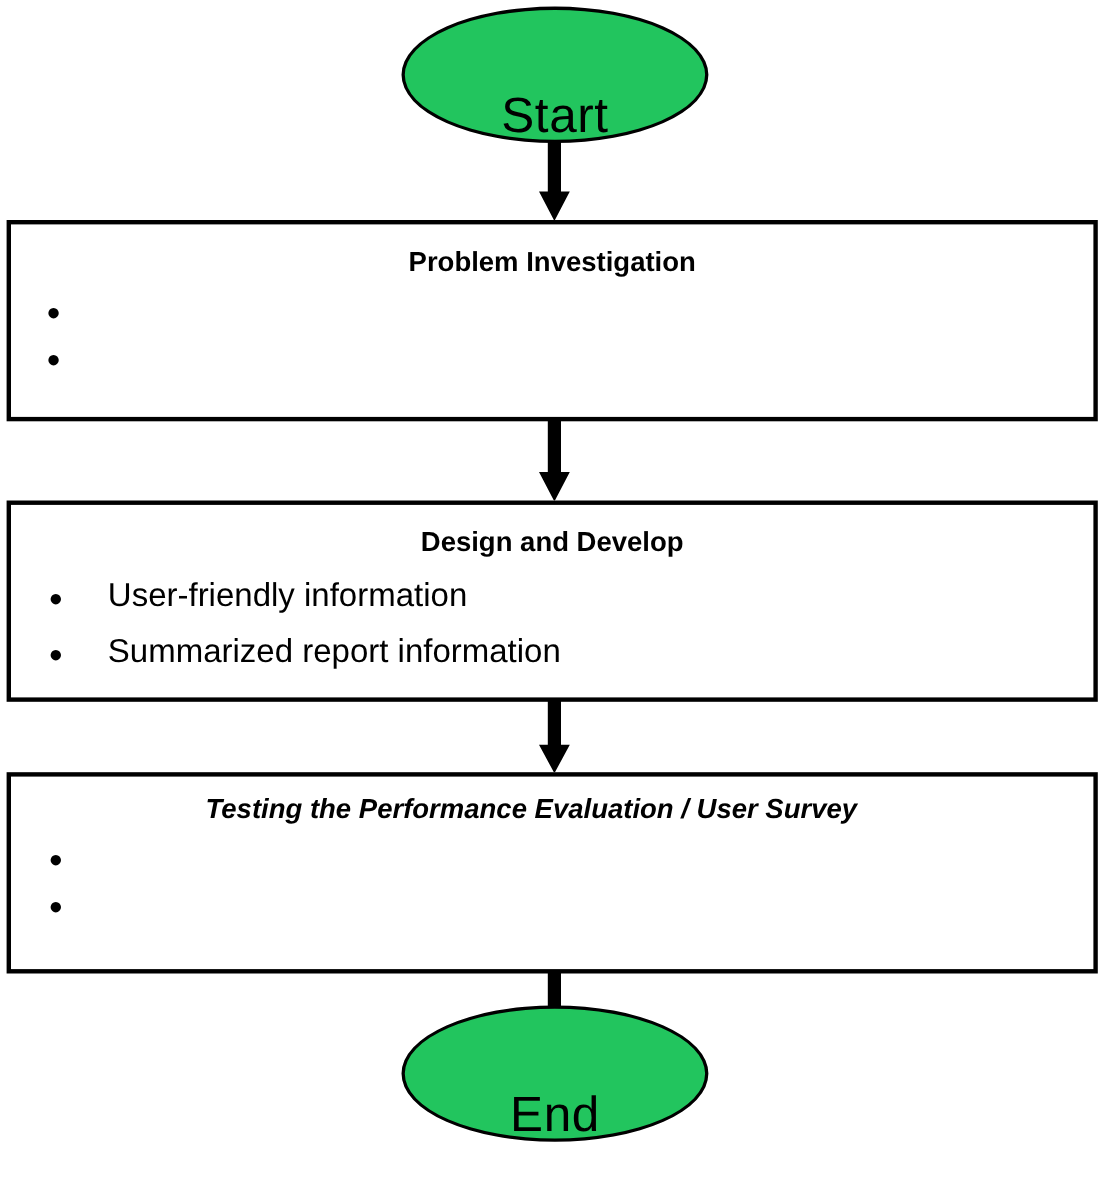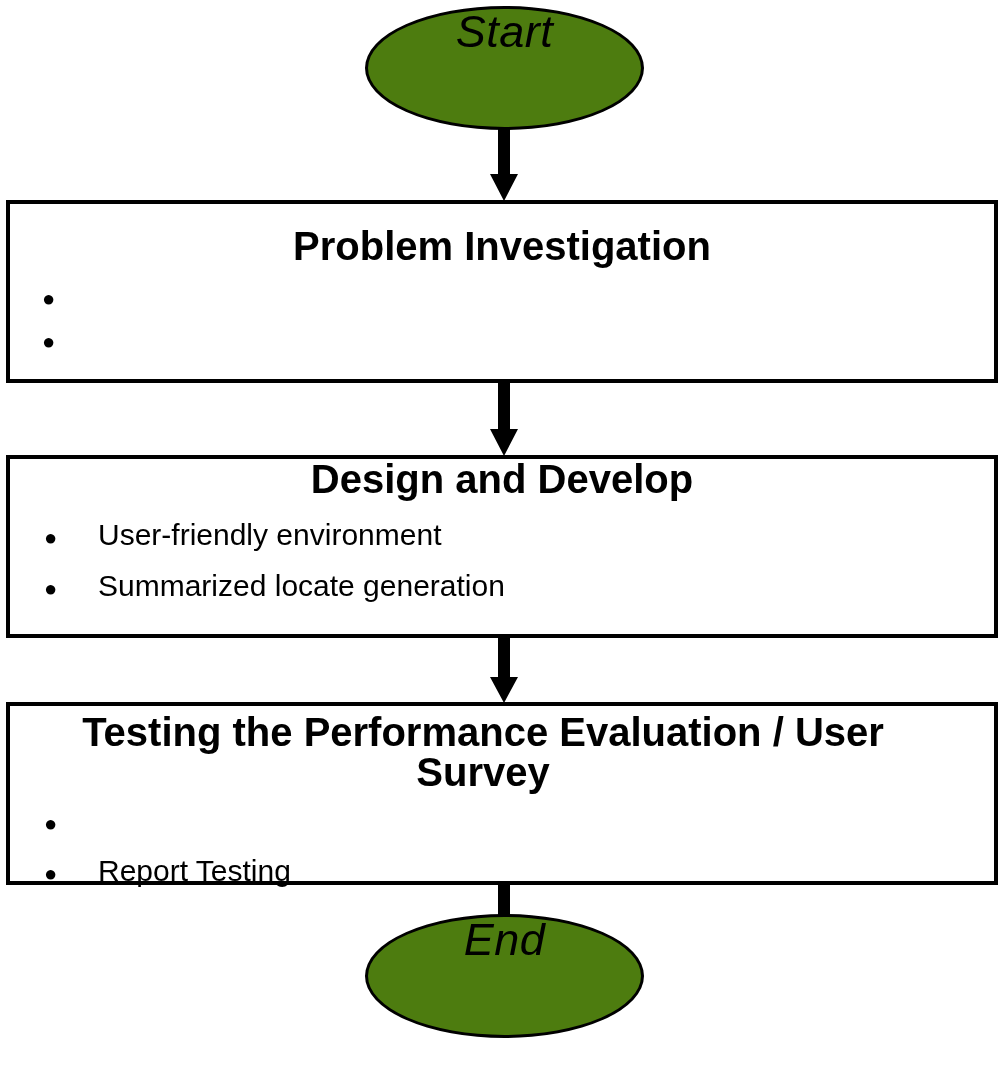--- a/index.html
+++ b/index.html
@@ -18,25 +18,24 @@
     background: #ffffff;
     overflow: hidden;
   }
 
   
   .terminator {
     position: absolute;
     box-sizing: border-box;
     border: 3px solid #000000;
     border-radius: 50%;
-    background: #4d7c0f;
+    background: #22c55e;
     display: flex;
-    align-items: flex-start;
+    align-items: flex-end;
     justify-content: center;
-    font-style: italic;
   }
   .terminator-label {
     font-size: 45px;
     font-weight: 400;
     letter-spacing: 0.5px;
     line-height: 1;
     color: #000000;
   }
   #node-start {
     left: 365px;
@@ -60,29 +59,29 @@
     left: 6px;
     width: 992px;
   }
   #node-problem   { top: 200px;  height: 183px; }
   #node-design    { top: 455px;  height: 183px; }
   #node-testing   { top: 702px;  height: 183px; }
 
   .box-title {
     text-align: center;
     font-weight: bold;
-    font-size: 40px;
+    font-size: 25px;
     line-height: 1;
     margin: 0;
     padding: 0;
     color: #000000;
   }
   #node-problem .box-title { padding-top: 22px; }
-  #node-design  .box-title { }
-  #node-testing .box-title { padding-top: 6px; padding-right: 38px; }
+  #node-design  .box-title { padding-top: 22px; }
+  #node-testing .box-title { padding-top: 18px; padding-right: 38px; font-style: italic; }
 
   .bullet-list {
     list-style: none;
     margin: 0;
     padding: 0;
   }
   .bullet-item {
     display: flex;
     align-items: baseline;
     font-size: 30px;
@@ -158,44 +157,43 @@
     <svg width="30" height="76" viewBox="0 0 30 76">
       <polygon points="9,0 21,0 21,48 29,48 15,75 1,48 9,48" fill="#000000"></polygon>
     </svg>
   </div>
 
   <div class="process-box" id="node-design">
     <div class="box-title">Design and Develop</div>
     <ul class="bullet-list">
       <li class="bullet-item">
         <span class="bullet-glyph">●</span>
-        <span class="bullet-text">User-friendly environment</span>
-      </li>
-      <li class="bullet-item">
-        <span class="bullet-glyph">●</span>
-        <span class="bullet-text">Summarized locate generation</span>
+        <span class="bullet-text">User-friendly information</span>
+      </li>
+      <li class="bullet-item">
+        <span class="bullet-glyph">●</span>
+        <span class="bullet-text">Summarized report information</span>
       </li>
     </ul>
   </div>
 
   <div class="connector" id="connector-3">
     <svg width="30" height="68" viewBox="0 0 30 68">
       <polygon points="9,0 21,0 21,41 29,41 15,67 1,41 9,41" fill="#000000"></polygon>
     </svg>
   </div>
 
   <div class="process-box" id="node-testing">
     <div class="box-title">Testing the Performance Evaluation / User Survey</div>
     <ul class="bullet-list">
       <li class="bullet-item">
         <span class="bullet-glyph">●</span>
       </li>
       <li class="bullet-item">
         <span class="bullet-glyph">●</span>
-        <span class="bullet-text">Report Testing</span>
       </li>
     </ul>
   </div>
 
   <div class="connector" id="connector-4">
     <svg width="30" height="68" viewBox="0 0 30 68">
       <polygon points="9,0 21,0 21,41 29,41 15,67 1,41 9,41" fill="#000000"></polygon>
     </svg>
   </div>
 

